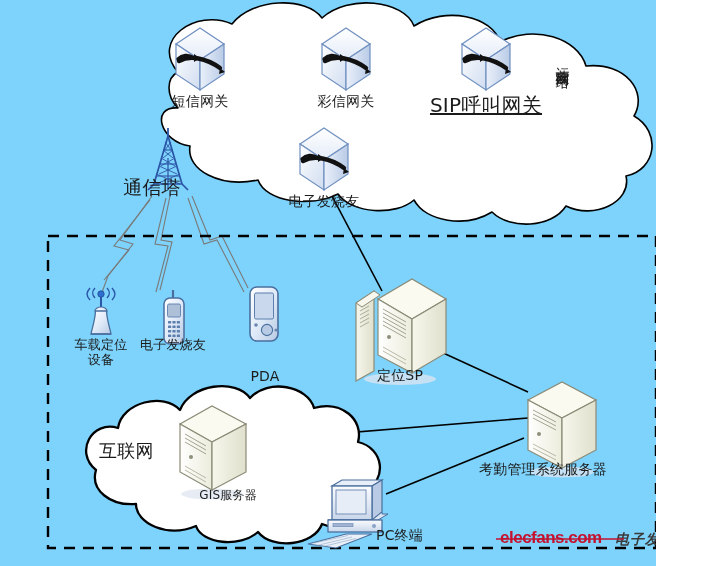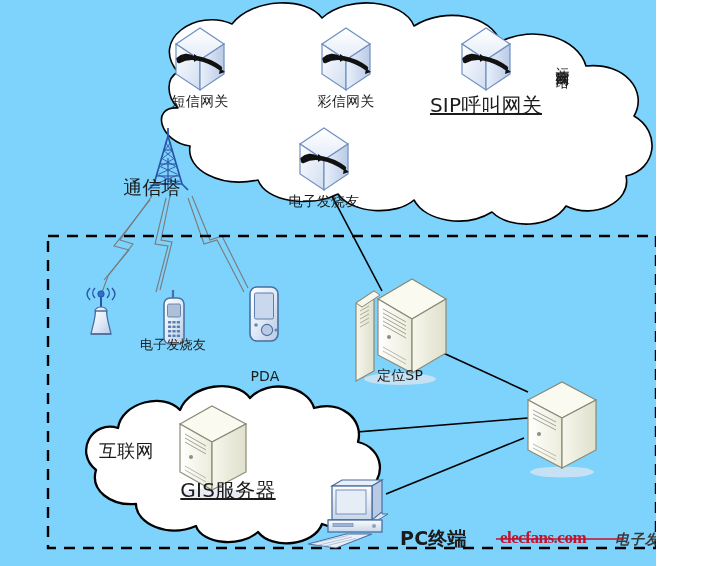--- a/index.html
+++ b/index.html
@@ -49,21 +49,21 @@
     white-space: normal;
     width: 64px;
   }
   .wm {
     position: absolute;
     color: #c4122f;
     font-weight: bold;
     white-space: nowrap;
   }
   .wm-dom {
-    font-family: Liberation Serif, serif;
+    font-family: Liberation Sans, sans-serif;
     font-size: 17px;
     letter-spacing: -0.5px;
   }
   .wm-cn {
     color: #3a3a3a;
     font-family: "DejaVu Sans", "Liberation Sans", sans-serif;
     font-size: 14px;
     font-style: italic;
     font-weight: bold;
     letter-spacing: 1px;
@@ -354,33 +354,35 @@
   <div class="lbl lbl-c" style="left:346px; top:94px; font-size:14px;">彩信网关</div>
 
   <div class="lbl lbl-c" style="left:486px; top:94px; font-size:20px;text-decoration:underline;">SIP呼叫网关</div>
 
   <div class="lbl lbl-c" style="left:324px; top:194px; font-size:14px;">电子发烧友</div>
 
   <div class="lbl lbl-c" style="left:152px; top:177px; font-size:19px;">通信塔</div>
 
   <div class="lbl lbl-vert" style="left:556px; top:56px; font-size:14px;">运营商网络</div>
 
+  <div class="lbl lbl-2line" style="left:101px; top:338px; font-size:13px;">车载定位设备</div>
 
   <div class="lbl lbl-c" style="left:173px; top:338px; font-size:13px;">电子发烧友</div>
 
   <div class="lbl lbl-c" style="left:265px; top:344px; font-size:14px;margin-top:25px;">PDA</div>
 
   <div class="lbl lbl-c" style="left:400px; top:368px; font-size:14px;">定位SP</div>
 
-
-  <div class="lbl lbl-c" style="left:228px; top:479px; font-size:20px;text-decoration:underline;">GIS服务器</div>
+  <div class="lbl" style="left:479px; top:462px; font-size:14px;">考勤管理系统服务器</div>
+
+  <div class="lbl lbl-c" style="left:228px; top:489px; font-size:12px;">GIS服务器</div>
 
   <div class="lbl" style="left:99px; top:441px; font-size:18px;">互联网</div>
 
-  <div class="lbl" style="left:400px; top:528px; font-size:19px;font-weight:bold;">PC终端</div>
+  <div class="lbl" style="left:376px; top:528px; font-size:14px;">PC终端</div>
 
   <div class="wm wm-dom" style="left:500px; top:528px;">elecfans.com</div>
   <div class="wm wm-cn" style="left:615px; top:531px;">电子发烧友</div>
   <svg style="position:absolute; left:496px; top:536px; width:130px; height:6px;">
     <line x1="0" y1="3" x2="128" y2="3" stroke="#c4122f" stroke-width="1.6"></line>
   </svg>
 
 </div>
 
 </body></html>

